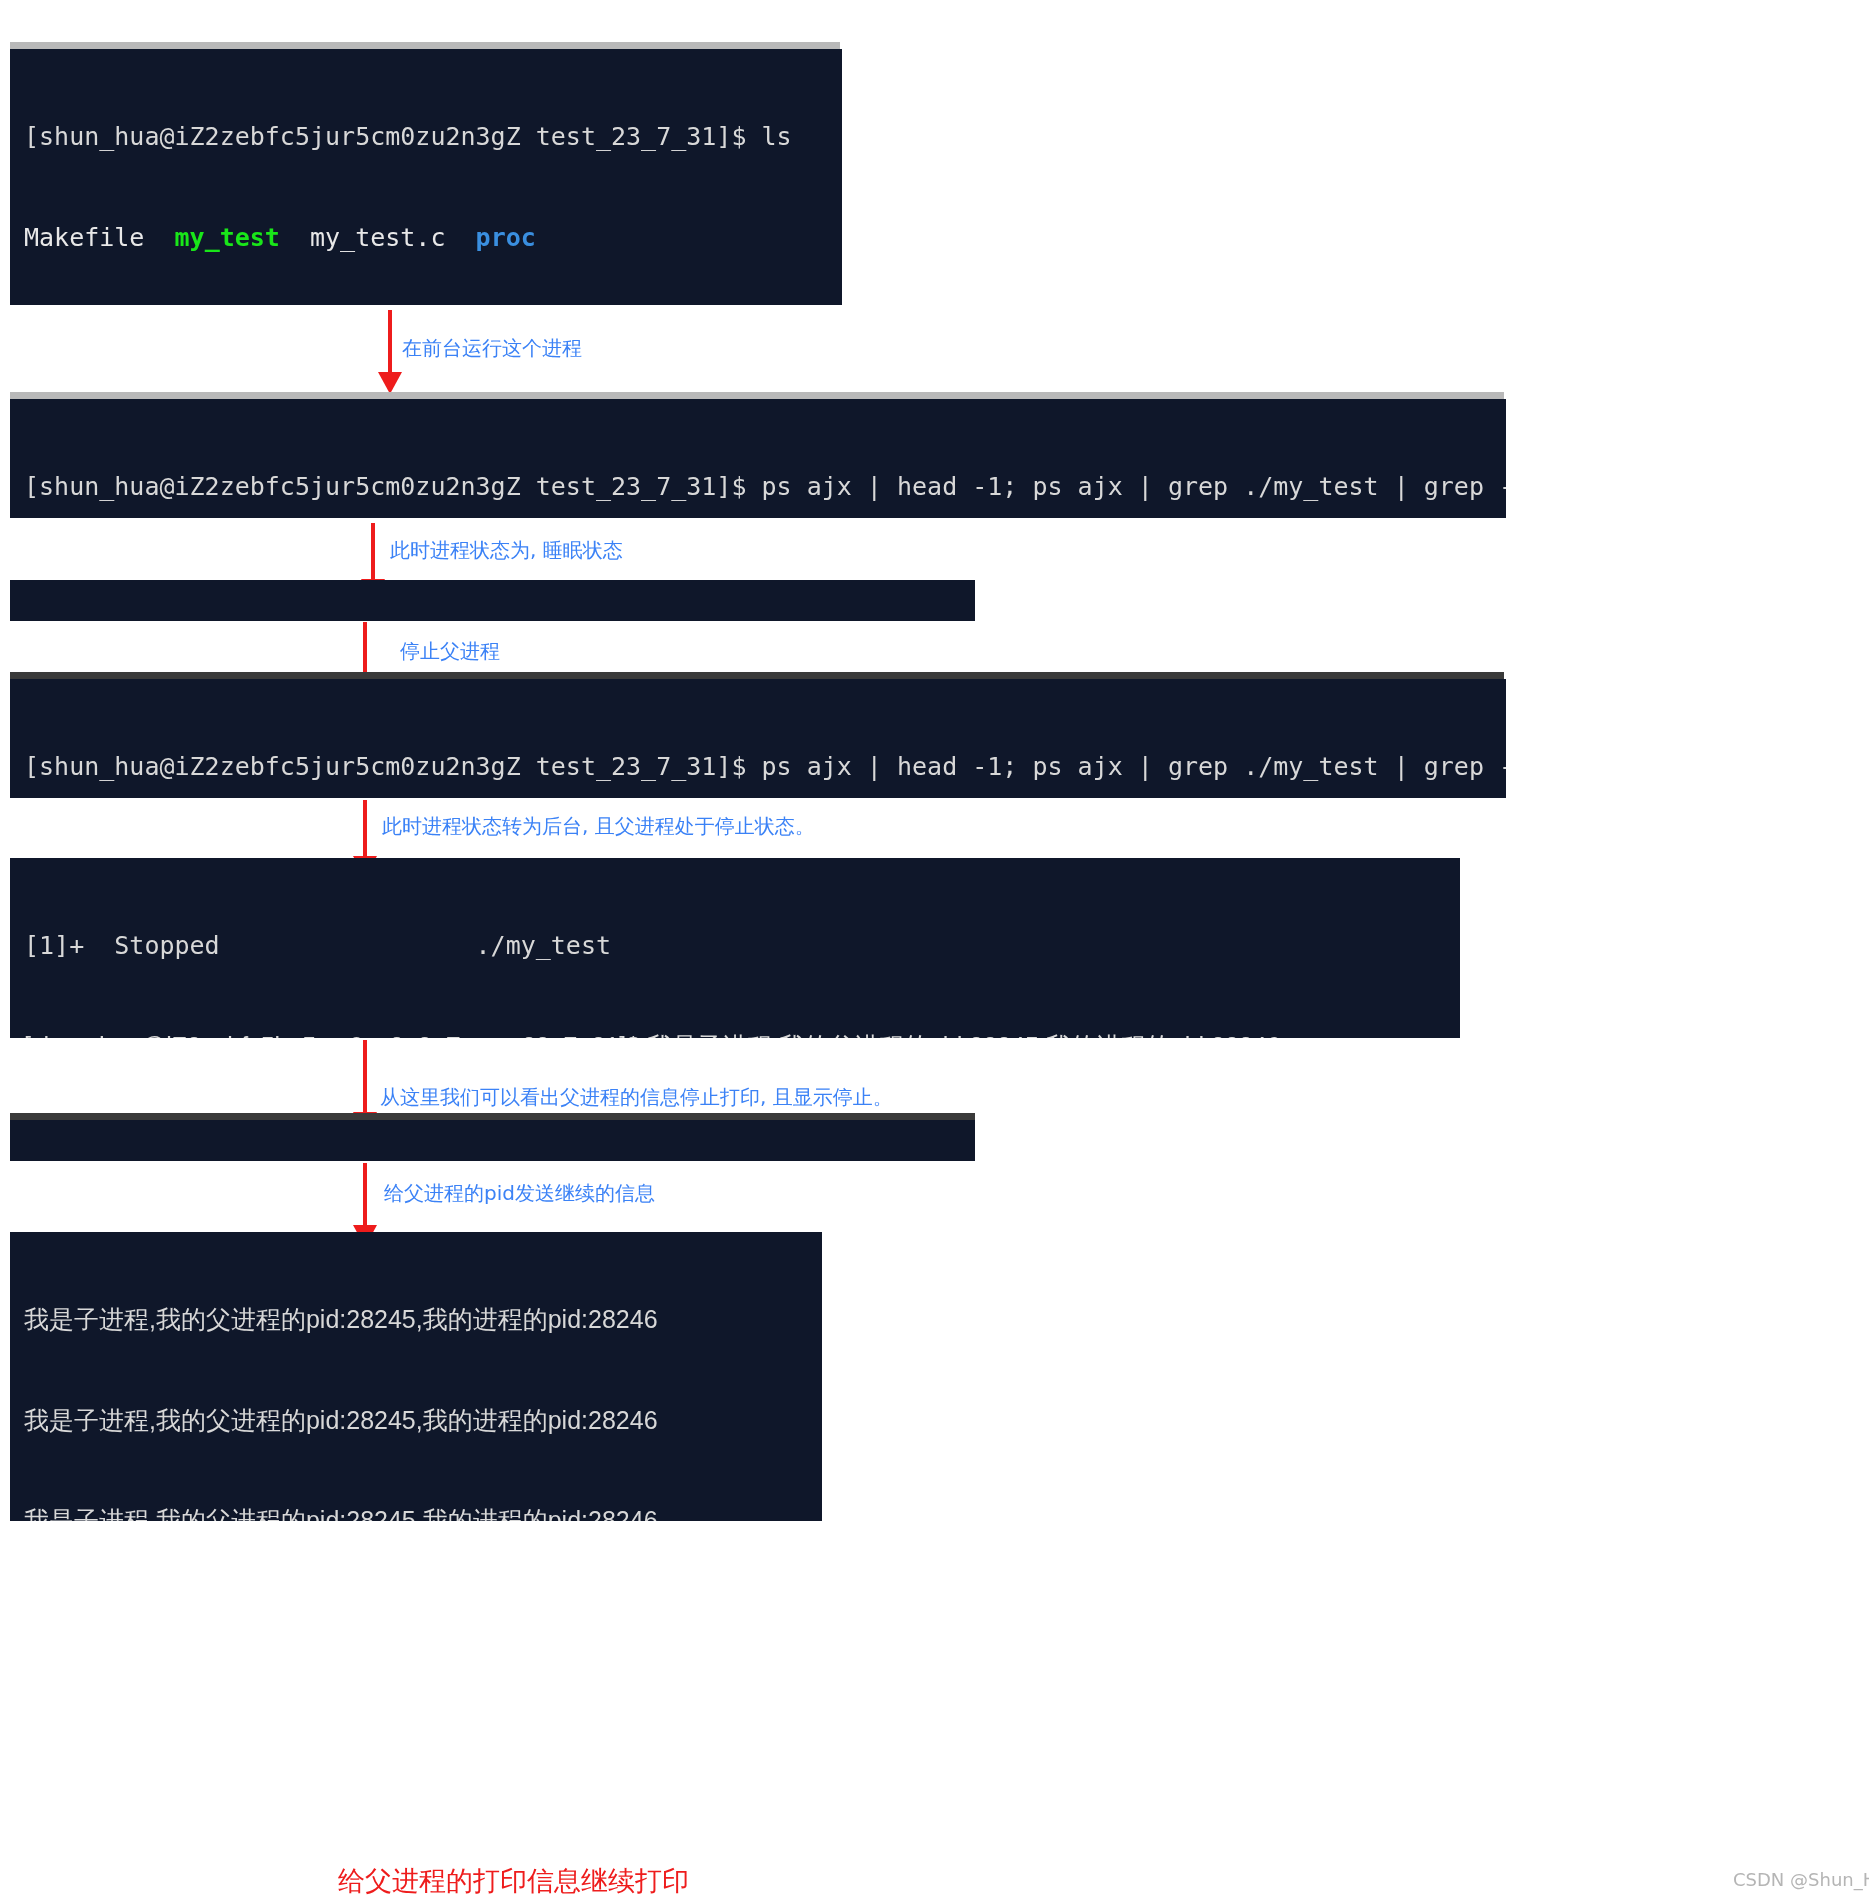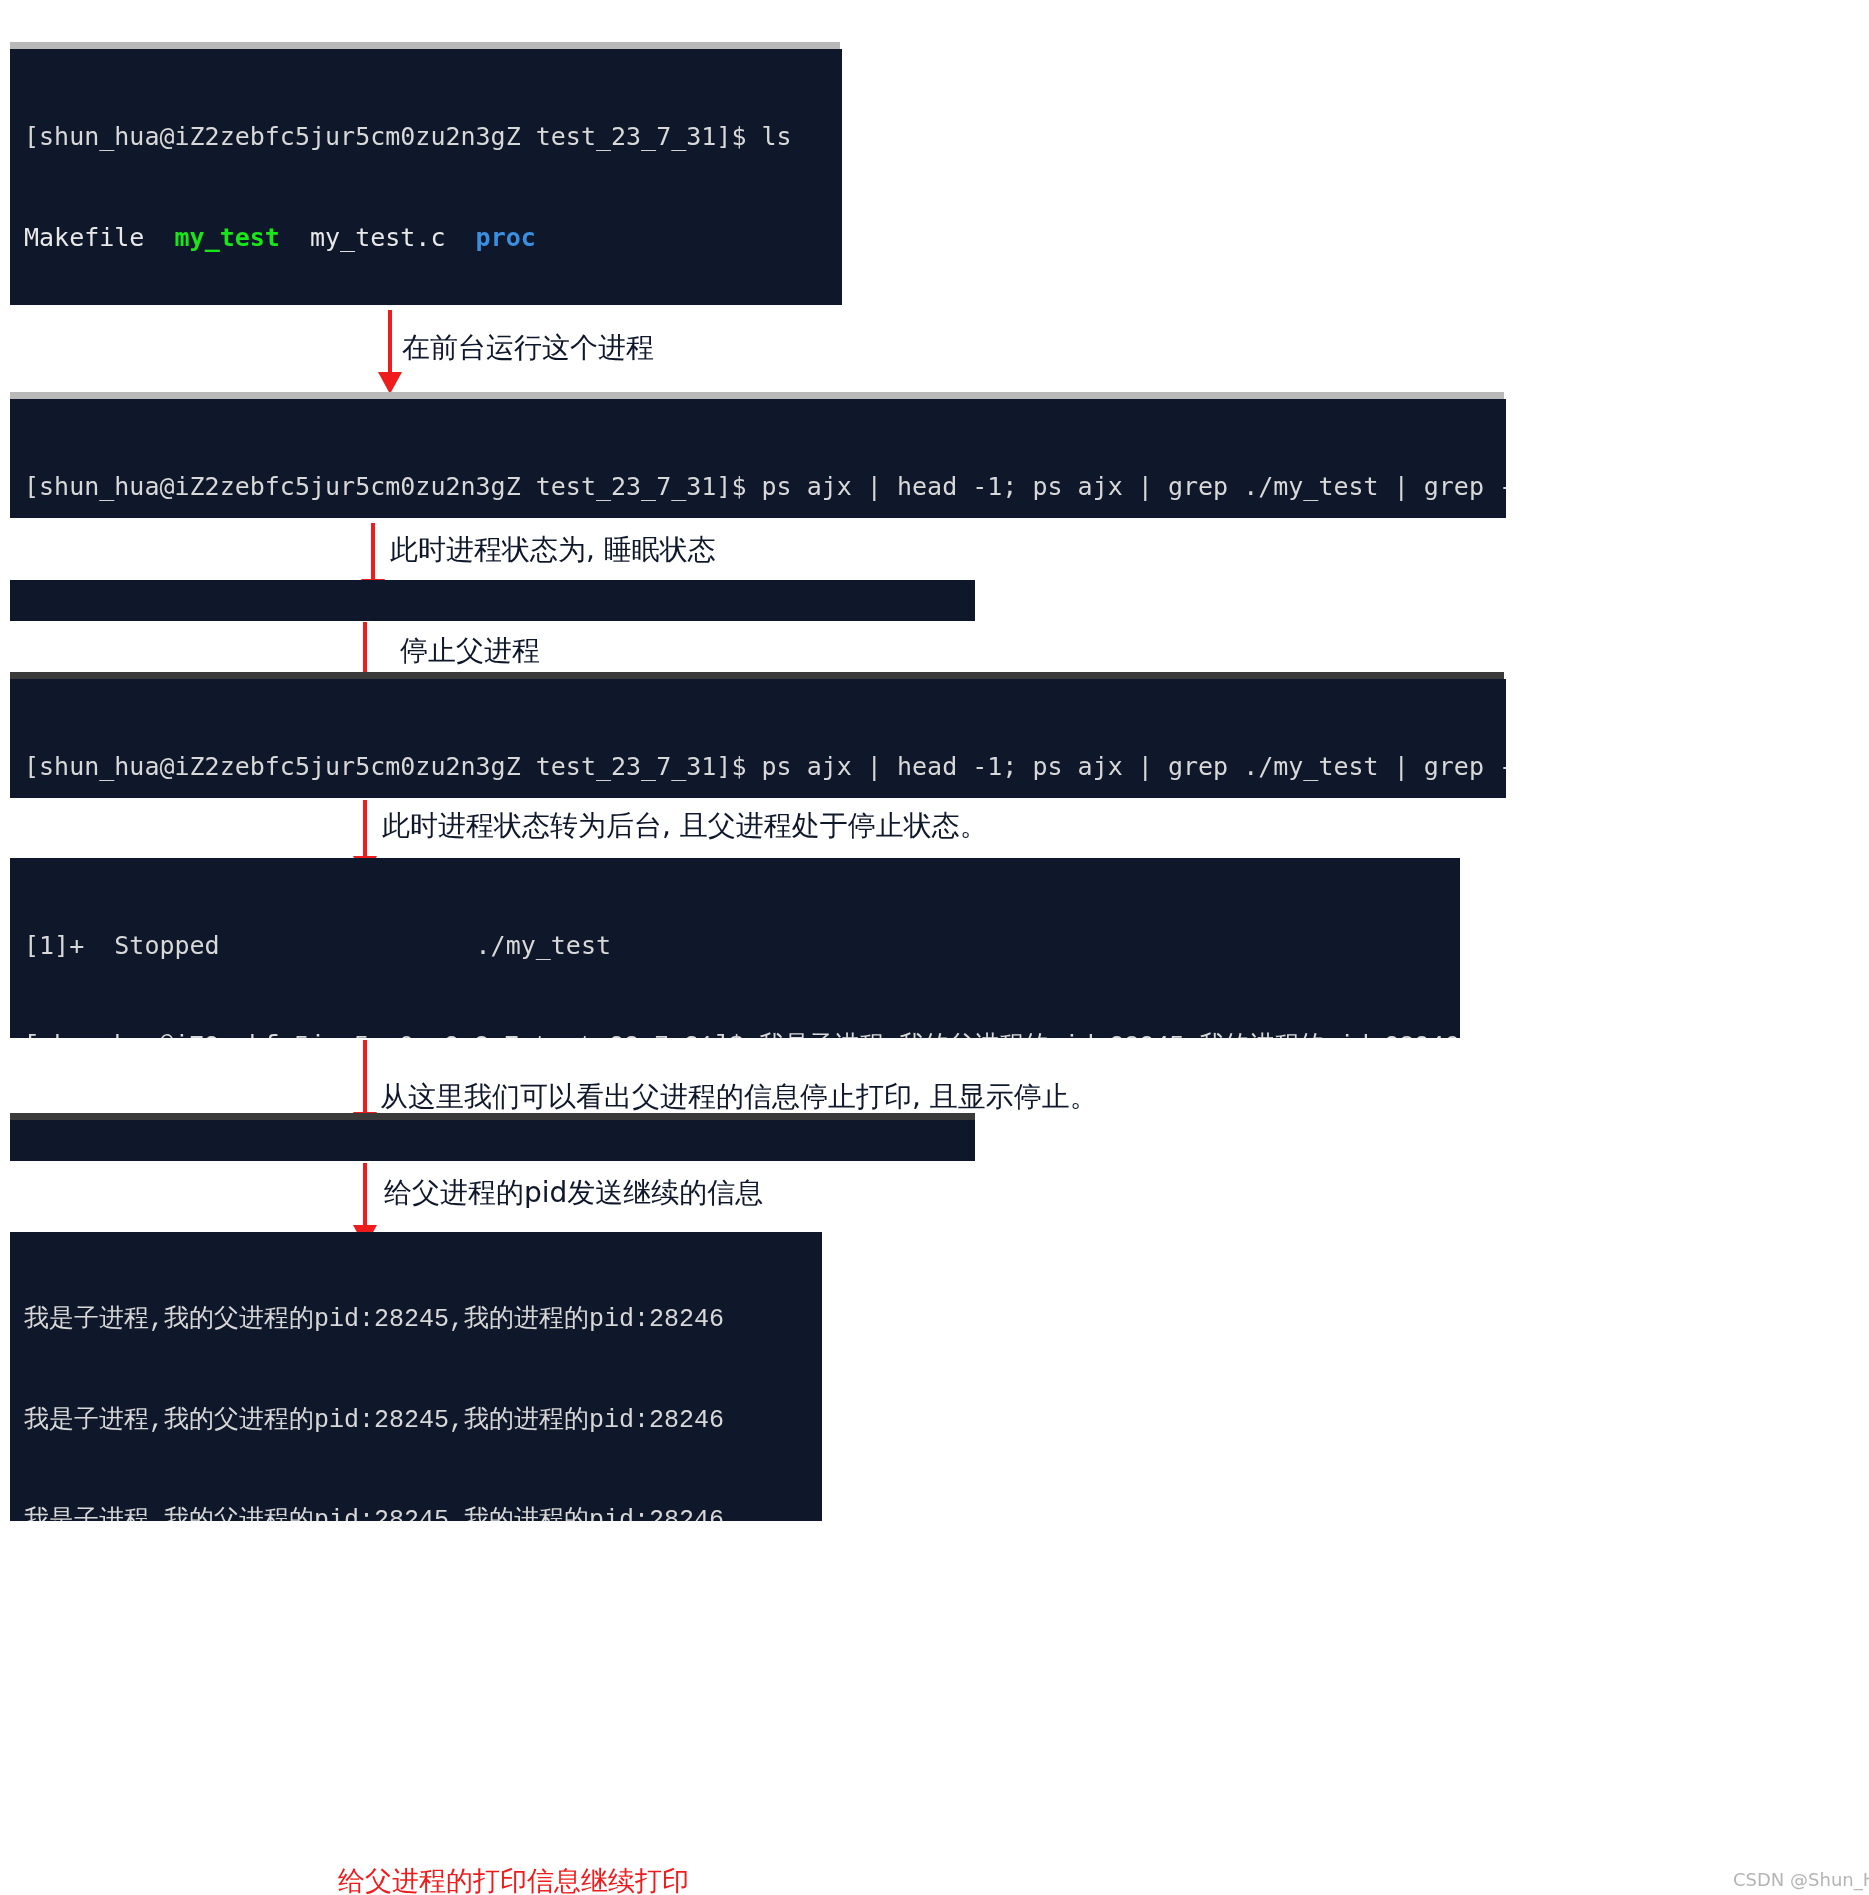--- a/index.html
+++ b/index.html
@@ -34,21 +34,21 @@
     padding: 4px 0 4px 0;
     box-sizing: border-box;
     overflow: hidden;
   }
   .term .line {
     white-space: pre;
     display: block;
     height: 33.5px;
   }
   .term .line.cjk {
-    font-family: Liberation Mono, monospace;
+    font-family: Liberation Sans, sans-serif;
     font-size: 25px;
   }
   .ind {
     padding-left: 14px;
   }
   .c-green { color: #19e619; font-weight: bold; }
   .c-blue  { color: #3a8fe0; font-weight: bold; }
   .c-white { color: #e8e8e8; }
 
   
@@ -78,23 +78,23 @@
     left: -10px;
     width: 0;
     height: 0;
     border-left: 12px solid transparent;
     border-right: 12px solid transparent;
     border-top: 22px solid #ee1c1c;
   }
   
   .note {
     position: absolute;
-    color: #0f172a;
+    color: #3b82f6;
     font-family: "DejaVu Sans", "Liberation Sans", sans-serif;
-    font-size: 28px;
+    font-size: 20px;
     line-height: 30px;
     white-space: pre;
   }
   .caption {
     position: absolute;
     color: #ee1c1c;
     font-family: Liberation Serif, serif;
     font-size: 27px;
     white-space: pre;
     margin-top: 35px;

